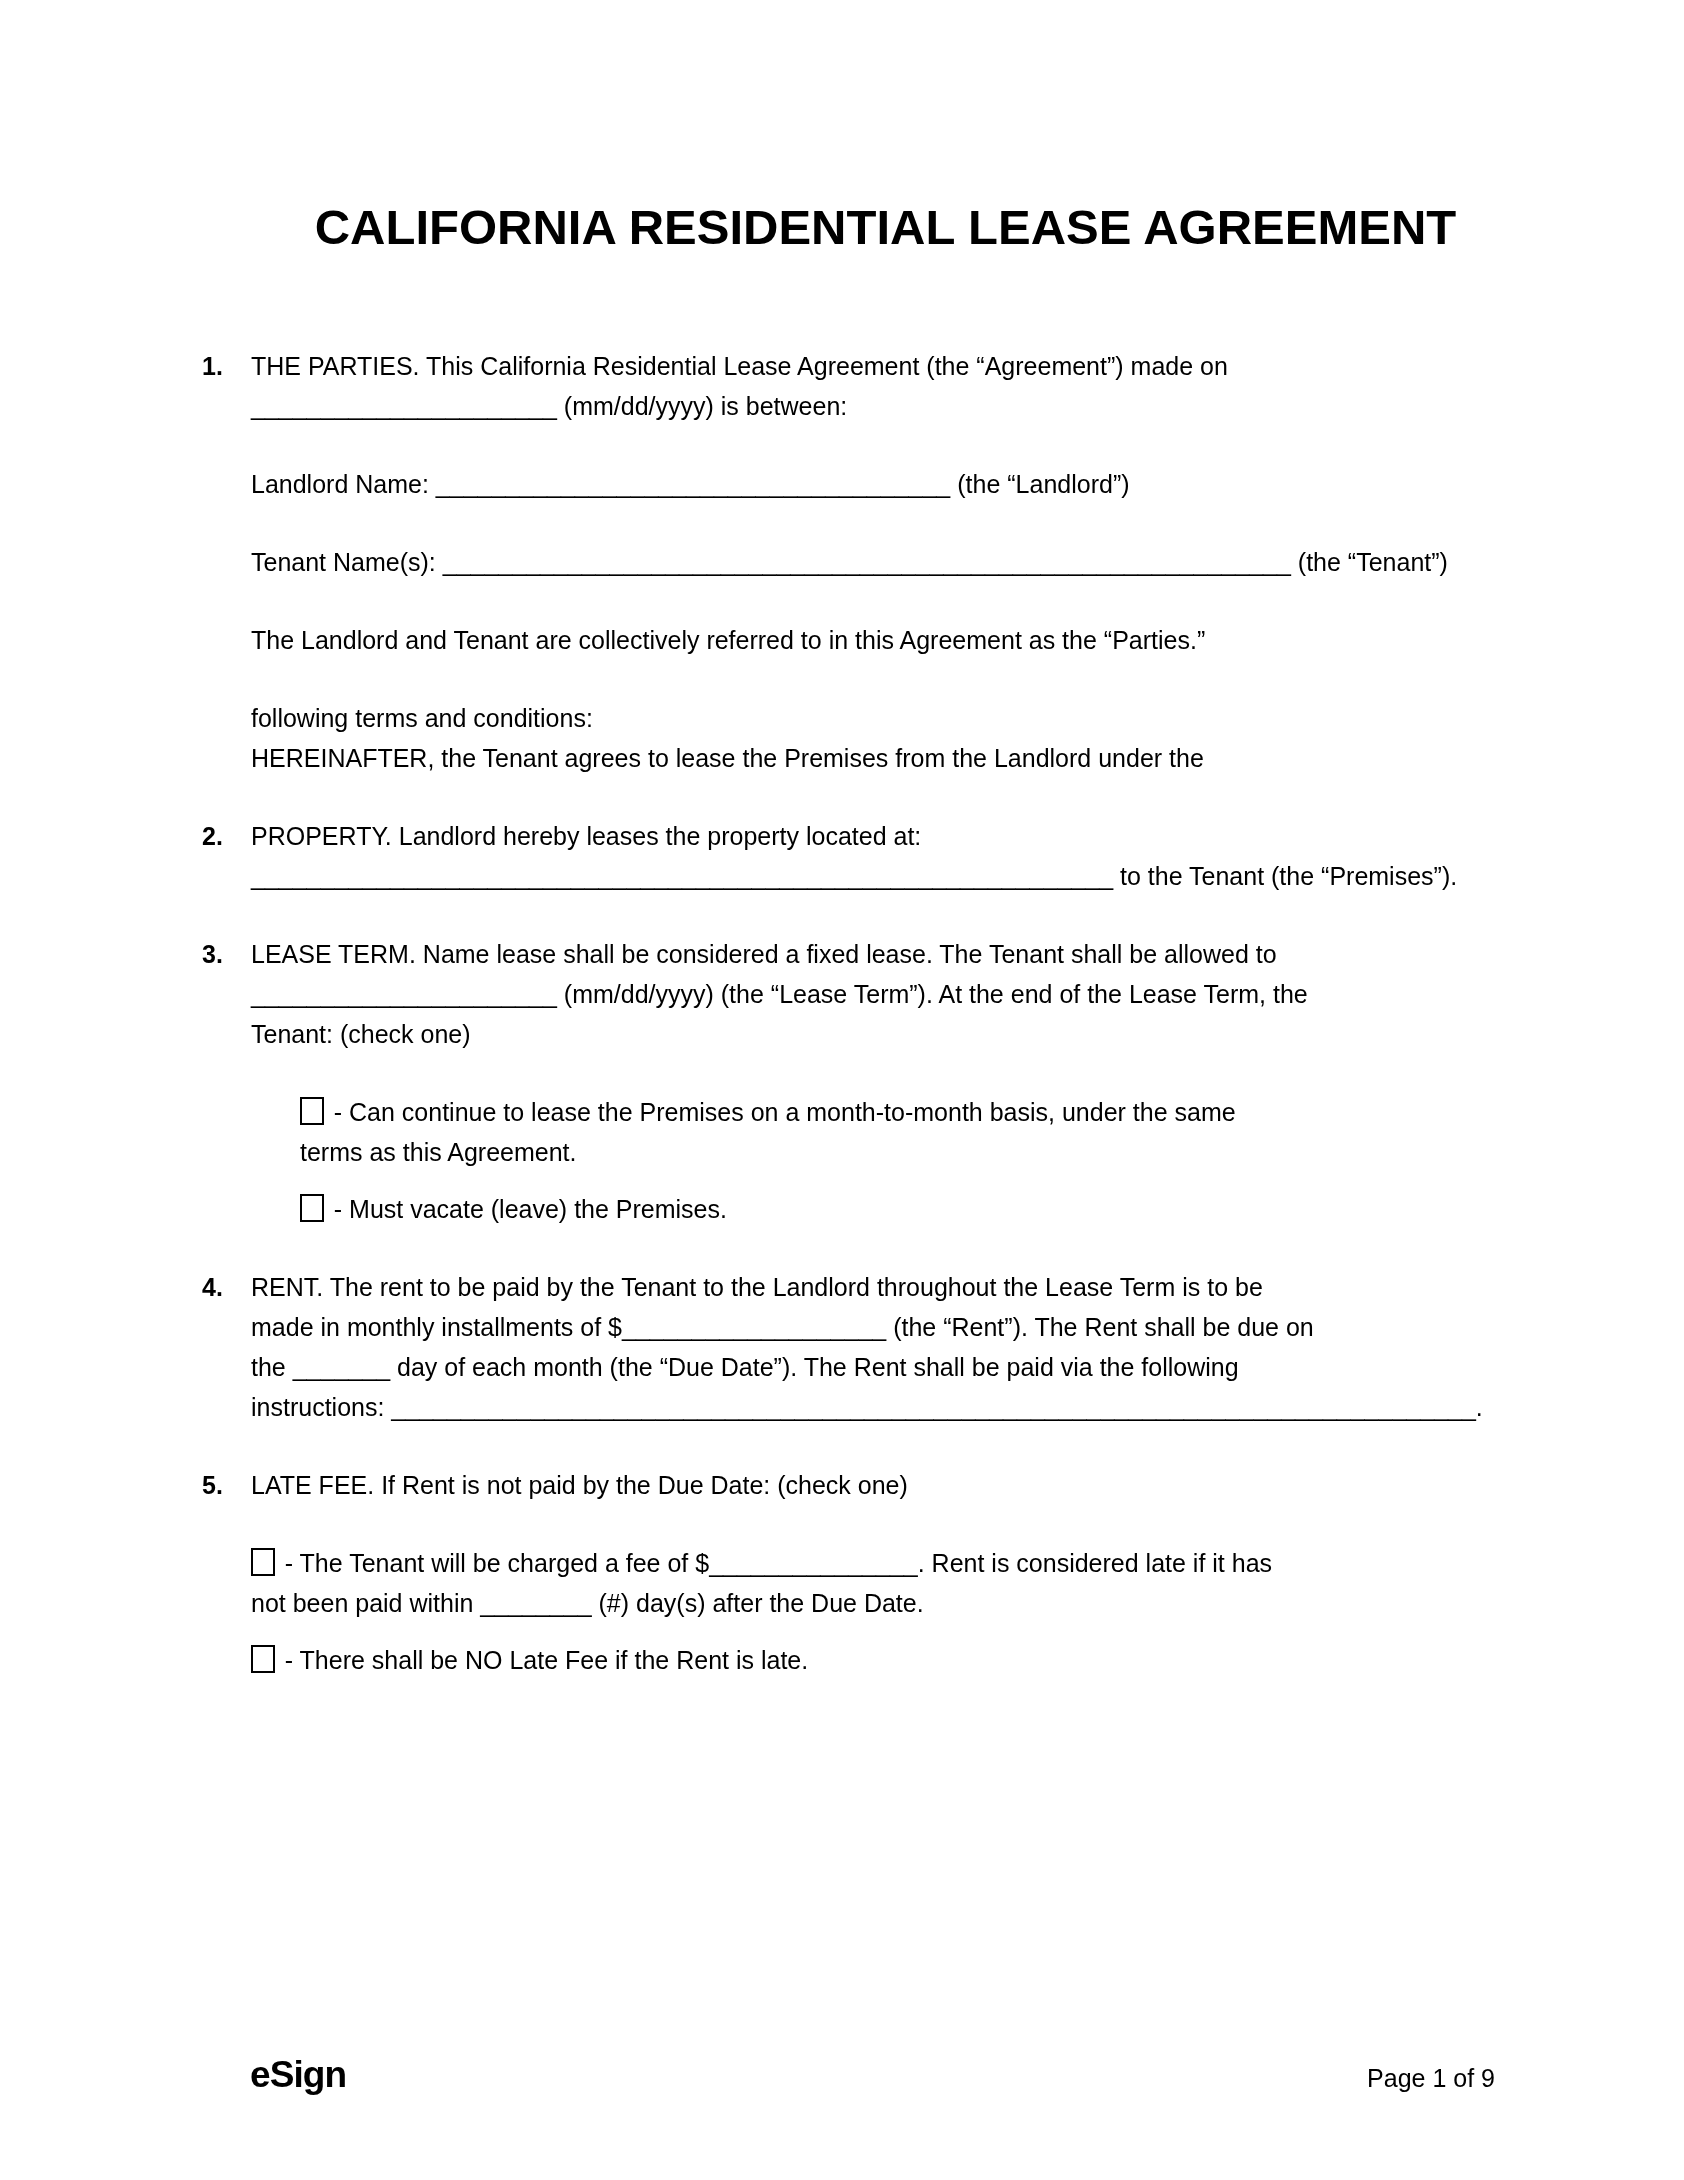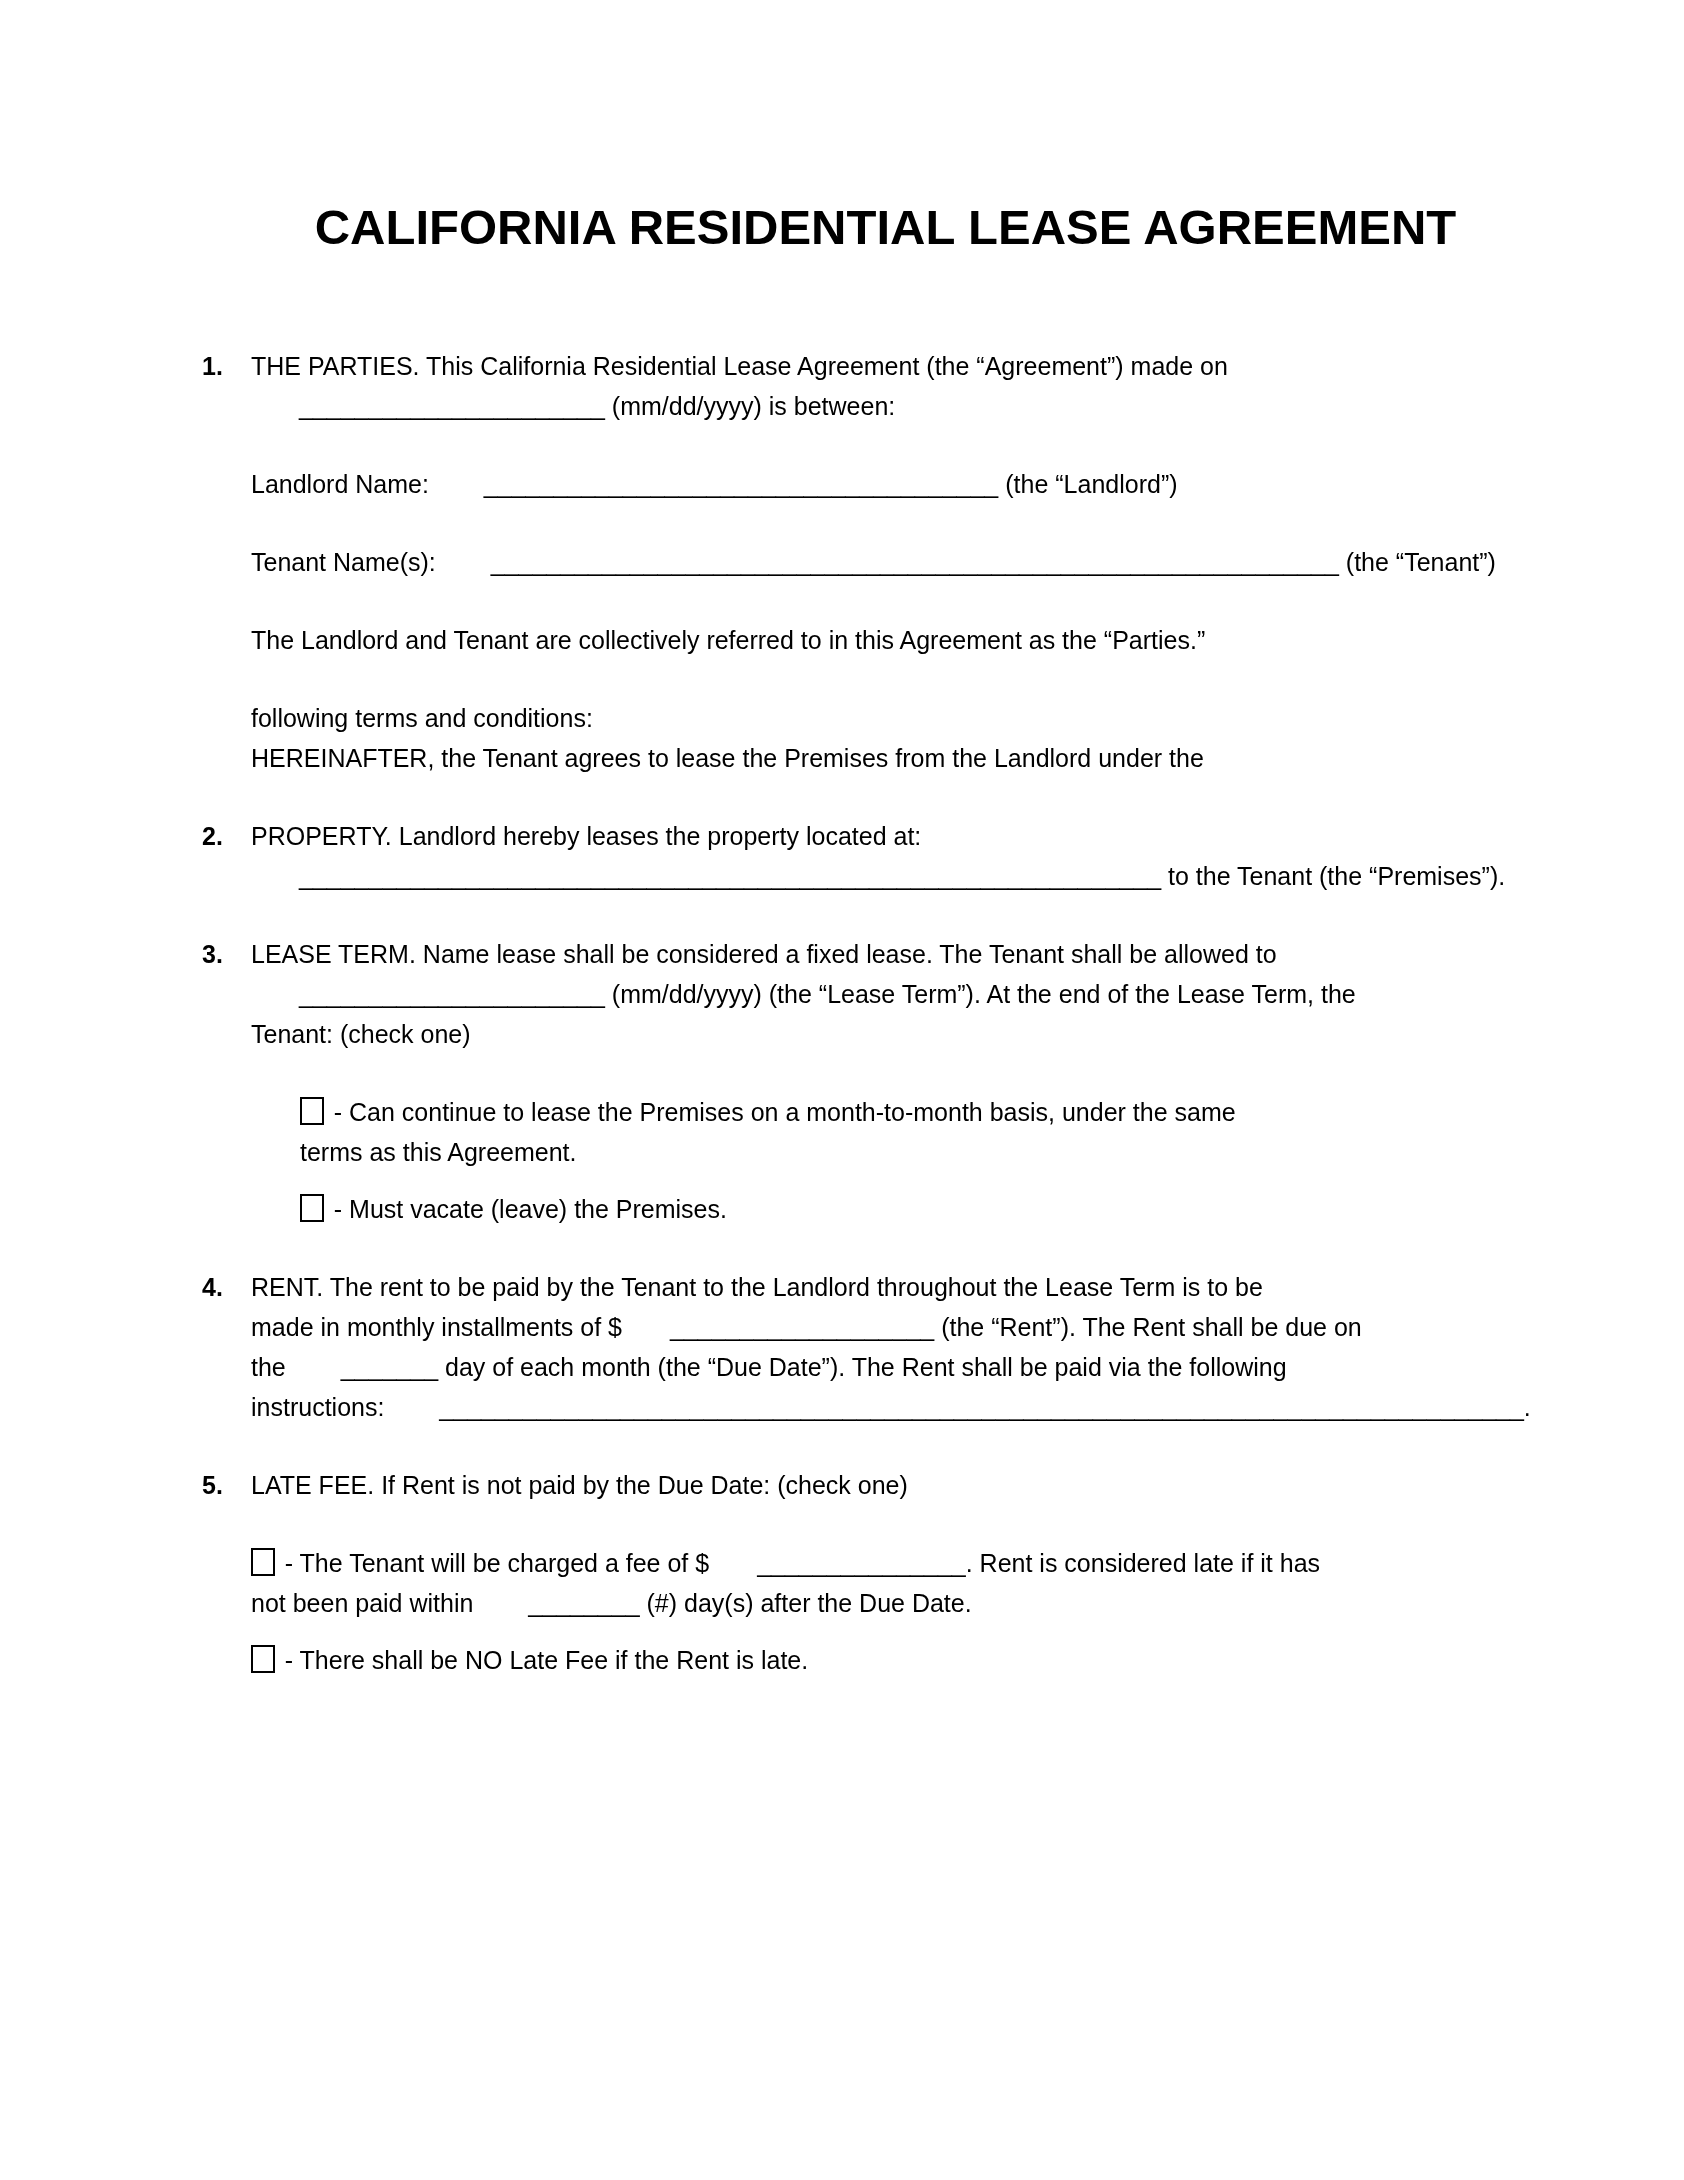--- a/index.html
+++ b/index.html
@@ -18,21 +18,21 @@
     font-weight:bold; text-align:center;
     letter-spacing:0px; white-space:nowrap;
   }
   .sec { position:relative; padding-left:49px; }
   .sec-num { position:absolute; left:0; top:0; font-weight:bold; }
   .para, .item { margin-bottom:38px; }
   .item + .item { margin-top:-21px; }
   .item.indent { margin-left:49px; }
   .line { white-space:nowrap; }
   .bold { font-weight:normal; }
-  .blank { white-space:nowrap;margin-left:48px; }
+  .blank { white-space:nowrap; }
   .checkbox {
     display:inline-block;
     width:20.4px; height:24px;
     border:2.6px solid #000;
     margin-right:9.4px;
     vertical-align:-4.3px;
     background:#fff;
   }
   .footer {
     position:absolute; left:250px; right:190px; top:2055px;
@@ -117,14 +117,18 @@
               <div class="line"><span class="checkbox"></span><span class="run">- The Tenant will be charged a fee of $</span><span class="blank">_______________</span><span class="run">. Rent is considered late if it has</span></div>
               <div class="line"><span class="run">not been paid within </span><span class="blank">________</span><span class="run"> (#) day(s) after the Due Date.</span></div>
             </div>
             <div class="item">
               <div class="line"><span class="checkbox"></span><span class="run">- There shall be NO Late Fee if the Rent is late.</span></div>
             </div>
           </div>
         </section>
       </main>
   </div>
+  <div class="footer">
+    <span class="brand">eSign</span>
+    <span class="page-num">Page 1 of 9</span>
+  </div>
 </div>
 
 
 </body></html>

